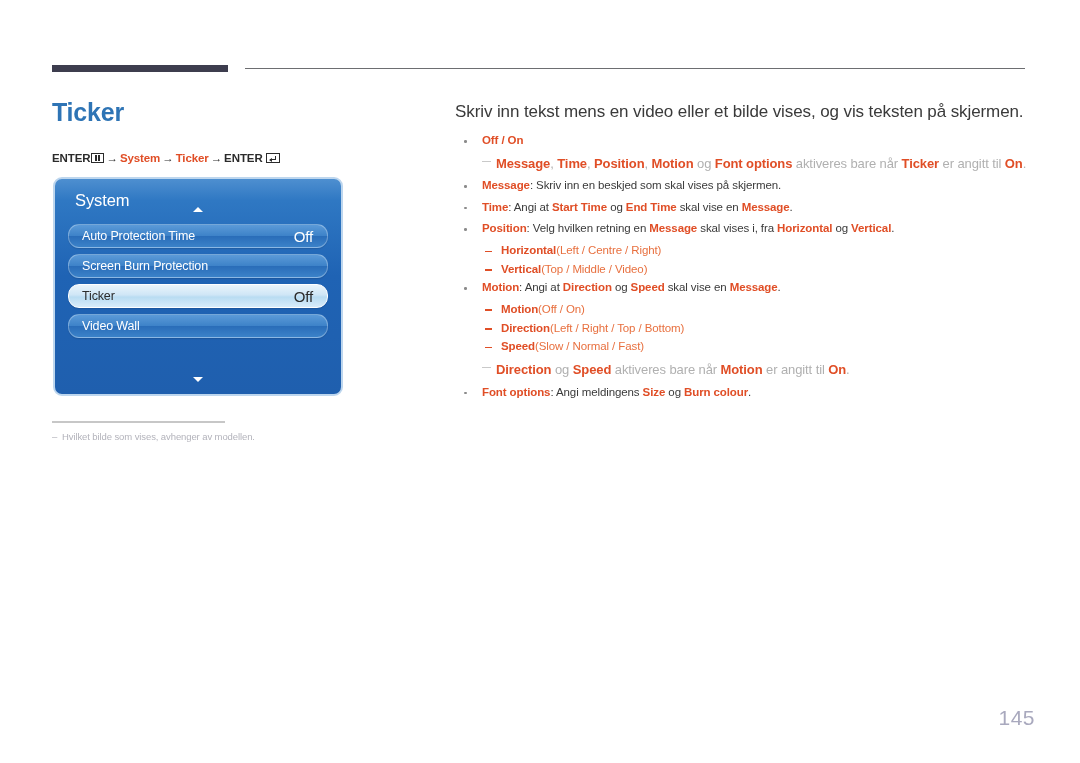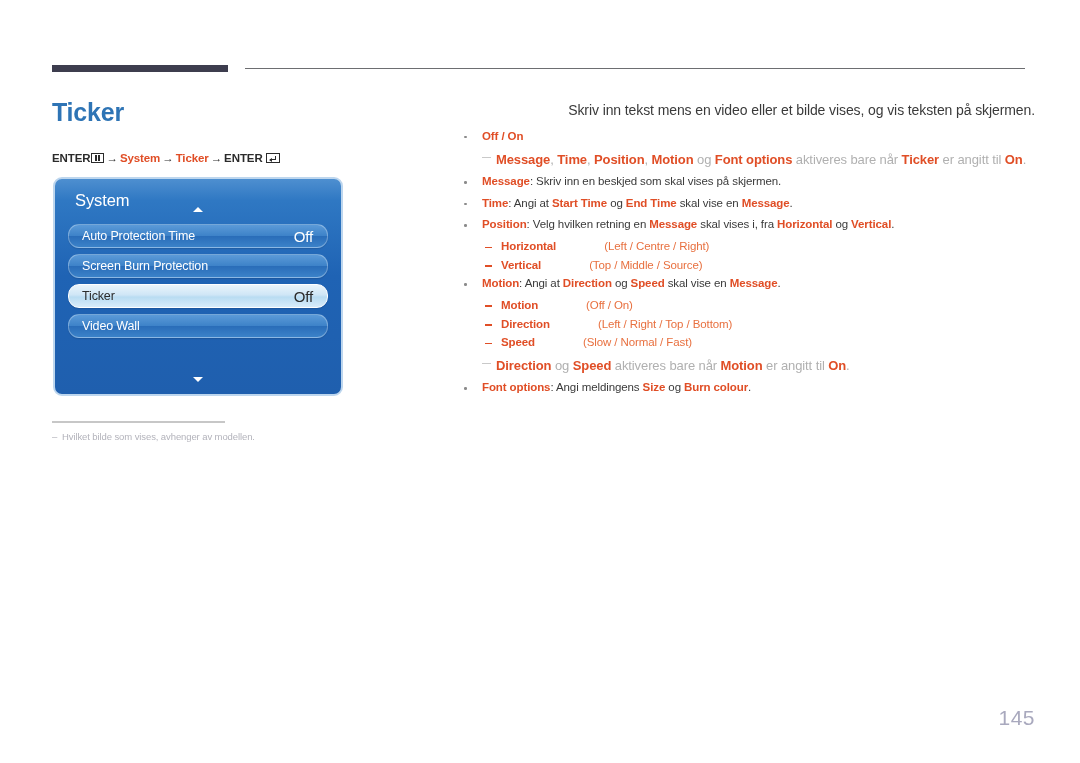--- a/index.html
+++ b/index.html
@@ -221,26 +221,25 @@
   }
 
   
   .content {
     position: absolute;
     left: 455px;
     top: 101px;
     width: 580px;
   }
   .intro {
-    font-size: 14px;
+    font-size: 17px;
     color: #3a3a3a;
     letter-spacing: -0.1px;
     margin-bottom: 9px;
     line-height: 1.35;
-    text-align: right;
   }
 
   .bullet {
     position: relative;
     padding-left: 27px;
     font-size: 11.5px;
     line-height: 1.36;
     color: #3a3a3a;
     letter-spacing: -0.1px;
     margin-bottom: 6px;
@@ -288,21 +287,21 @@
     content: "";
     position: absolute;
     left: 27px;
     top: 6px;
     width: 9px;
     height: 1.6px;
     background: #c9c9c9;
   }
 
   .kw { color: #e04e26; font-weight: bold; }
-  .pl { color: #e8703f; padding-left: 48px; }
+  .pl { color: #e8703f; }
   .dim { color: #b0b0b0; font-weight: normal; }
 
   
   .pagenum {
     position: absolute;
     right: 45px;
     top: 706px;
     font-size: 21px;
     color: #a9a9be;
     letter-spacing: 0.5px;
@@ -377,21 +376,21 @@
 
   <div class="bullet">
     <span class="kw">Position</span><span>: Velg hvilken retning en </span><span class="kw">Message</span><span> skal vises i, fra </span><span class="kw">Horizontal</span><span> og </span><span class="kw">Vertical</span><span>.</span>
   </div>
 
   <div class="subbullet">
     <span class="kw">Horizontal</span><span class="pl">(Left / Centre / Right)</span>
   </div>
 
   <div class="subbullet">
-    <span class="kw">Vertical</span><span class="pl">(Top / Middle / Source)</span>
+    <span class="kw">Vertical</span><span class="pl">(Top / Middle / Video)</span>
   </div>
 
   <div class="bullet" style="margin-top:2px;">
     <span class="kw">Motion</span><span>: Angi at </span><span class="kw">Direction</span><span> og </span><span class="kw">Speed</span><span> skal vise en </span><span class="kw">Message</span><span>.</span>
   </div>
 
   <div class="subbullet">
     <span class="kw">Motion</span><span class="pl">(Off / On)</span>
   </div>
 

